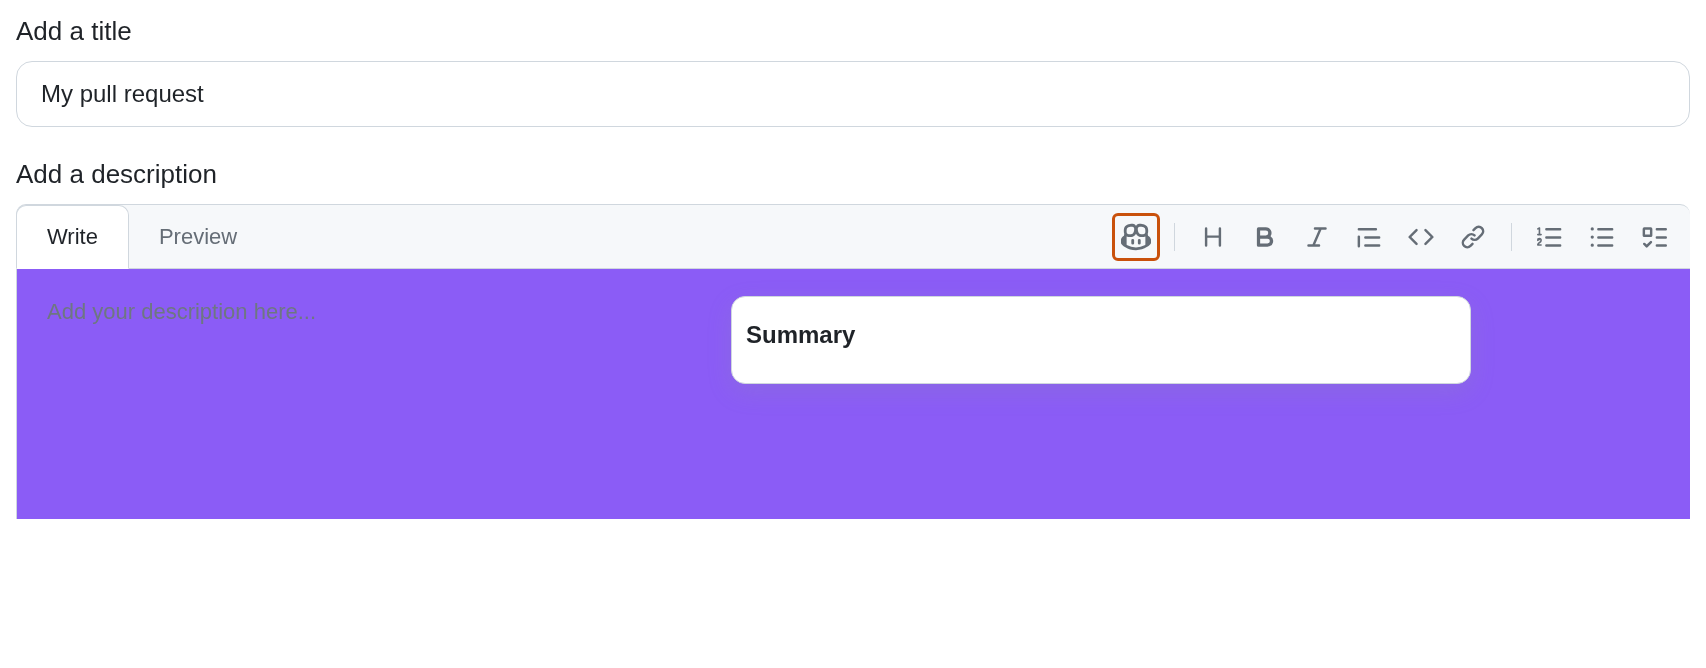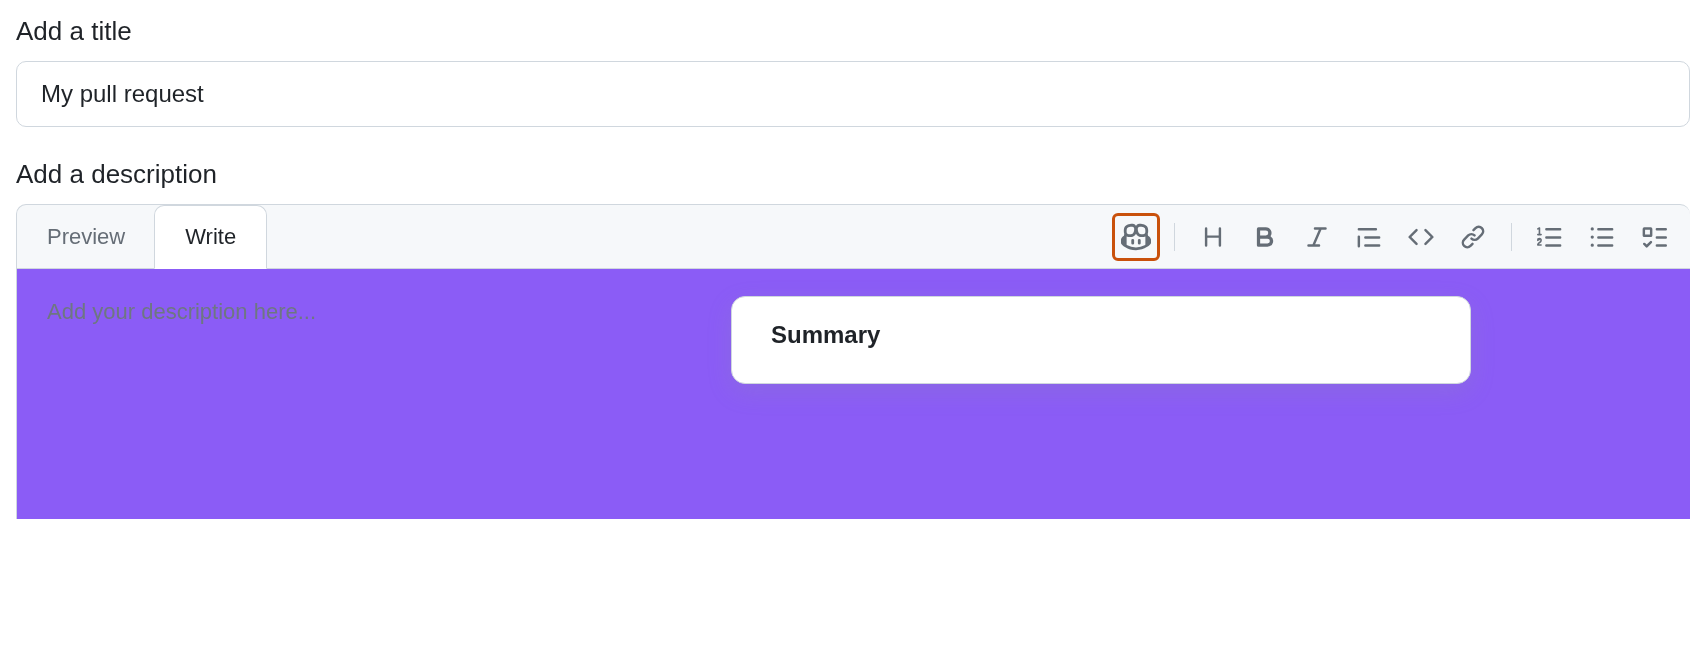--- a/index.html
+++ b/index.html
@@ -17,21 +17,21 @@
       font-size: 26px;
       font-weight: 400;
       margin-bottom: 14px;
       color: #1f2328;
     }
     .title-input {
       width: 100%;
       padding: 18px 24px;
       font-size: 24px;
       border: 1px solid #d0d7de;
-      border-radius: 10px;
+      border-radius: 16px;
       background: #ffffff;
       color: #1f2328;
       margin-bottom: 32px;
     }
     .editor-container {
       position: relative;
     }
     .tabs-toolbar-row {
       display: flex;
       align-items: stretch;
@@ -116,21 +116,21 @@
     }
     .popup {
       position: absolute;
       top: 92px;
       left: 715px;
       width: 740px;
       background: #ffffff;
       border: 1px solid #d0d7de;
       border-radius: 14px;
       box-shadow: 0 8px 24px rgba(140,149,159,0.2);
-      padding: 24px 39px;
+      padding: 24px 14px;
     }
     .popup-title {
       font-size: 24px;
       font-weight: 600;
       color: #1f2328;
       margin-bottom: 10px;
     }
     .popup-description {
       font-size: 22px;
       color: #656d76;
@@ -147,22 +147,22 @@
 
 <div class="section-label">Add a title</div>
 
 <input type="text" class="title-input" value="My pull request" style="">
 
 <div class="section-label">Add a description</div>
 
 <div class="editor-container">
   <div class="tabs-toolbar-row">
     <div class="tabs">
+      <button class="tab active">Write</button>
       <button class="tab">Preview</button>
-      <button class="tab active">Write</button>
     </div>
     <div class="toolbar">
       <button class="toolbar-btn highlighted">
         <span>
           <svg width="30" height="30" viewBox="0 0 16 16" fill="#656d76">
             <path d="M7.998 15.035c-4.562 0-7.873-2.914-7.998-3.749V9.338c.085-.628.677-1.686 1.588-2.065.013-.07.024-.143.036-.218.029-.183.06-.384.126-.612-.201-.508-.254-1.084-.254-1.656 0-.87.128-1.769.693-2.484.579-.733 1.494-1.124 2.724-1.261 1.206-.134 2.262.034 2.944.765.05.053.096.108.139.165.044-.057.094-.112.143-.165.682-.731 1.738-.899 2.944-.765 1.23.137 2.145.528 2.724 1.261.566.715.693 1.614.693 2.484 0 .572-.053 1.148-.254 1.656.066.228.098.429.126.612.012.076.024.148.037.218.924.385 1.522 1.471 1.591 2.095v1.872c0 .766-3.351 3.795-8.002 3.795Zm0-1.485c2.28 0 4.584-1.11 5.002-1.433V7.862l-.023-.116c-.49.21-1.075.291-1.727.291-1.146 0-2.059-.327-2.71-.991A3.222 3.222 0 0 1 8 6.303a3.24 3.24 0 0 1-.544.743c-.65.664-1.563.991-2.71.991-.652 0-1.236-.081-1.727-.291l-.023.116v4.255c.419.323 2.722 1.433 5.002 1.433ZM6.762 2.83c-.193-.206-.637-.413-1.682-.297-1.019.113-1.479.404-1.713.7-.247.312-.369.789-.369 1.554 0 .793.129 1.171.308 1.371.162.181.519.379 1.442.379.853 0 1.339-.235 1.638-.54.315-.322.527-.827.617-1.553.117-.935-.037-1.395-.241-1.614Zm4.155-.297c-1.044-.116-1.488.091-1.681.297-.204.219-.359.679-.242 1.614.091.726.303 1.231.618 1.553.299.305.784.54 1.638.54.922 0 1.28-.198 1.442-.379.179-.2.308-.578.308-1.371 0-.765-.123-1.242-.37-1.554-.233-.296-.693-.587-1.713-.7Z"></path>
             <path d="M6.25 9.037a.75.75 0 0 1 .75.75v1.501a.75.75 0 0 1-1.5 0V9.787a.75.75 0 0 1 .75-.75Zm4.25.75v1.501a.75.75 0 0 1-1.5 0V9.787a.75.75 0 0 1 1.5 0Z"></path>
           </svg>
         </span>
       </button>

